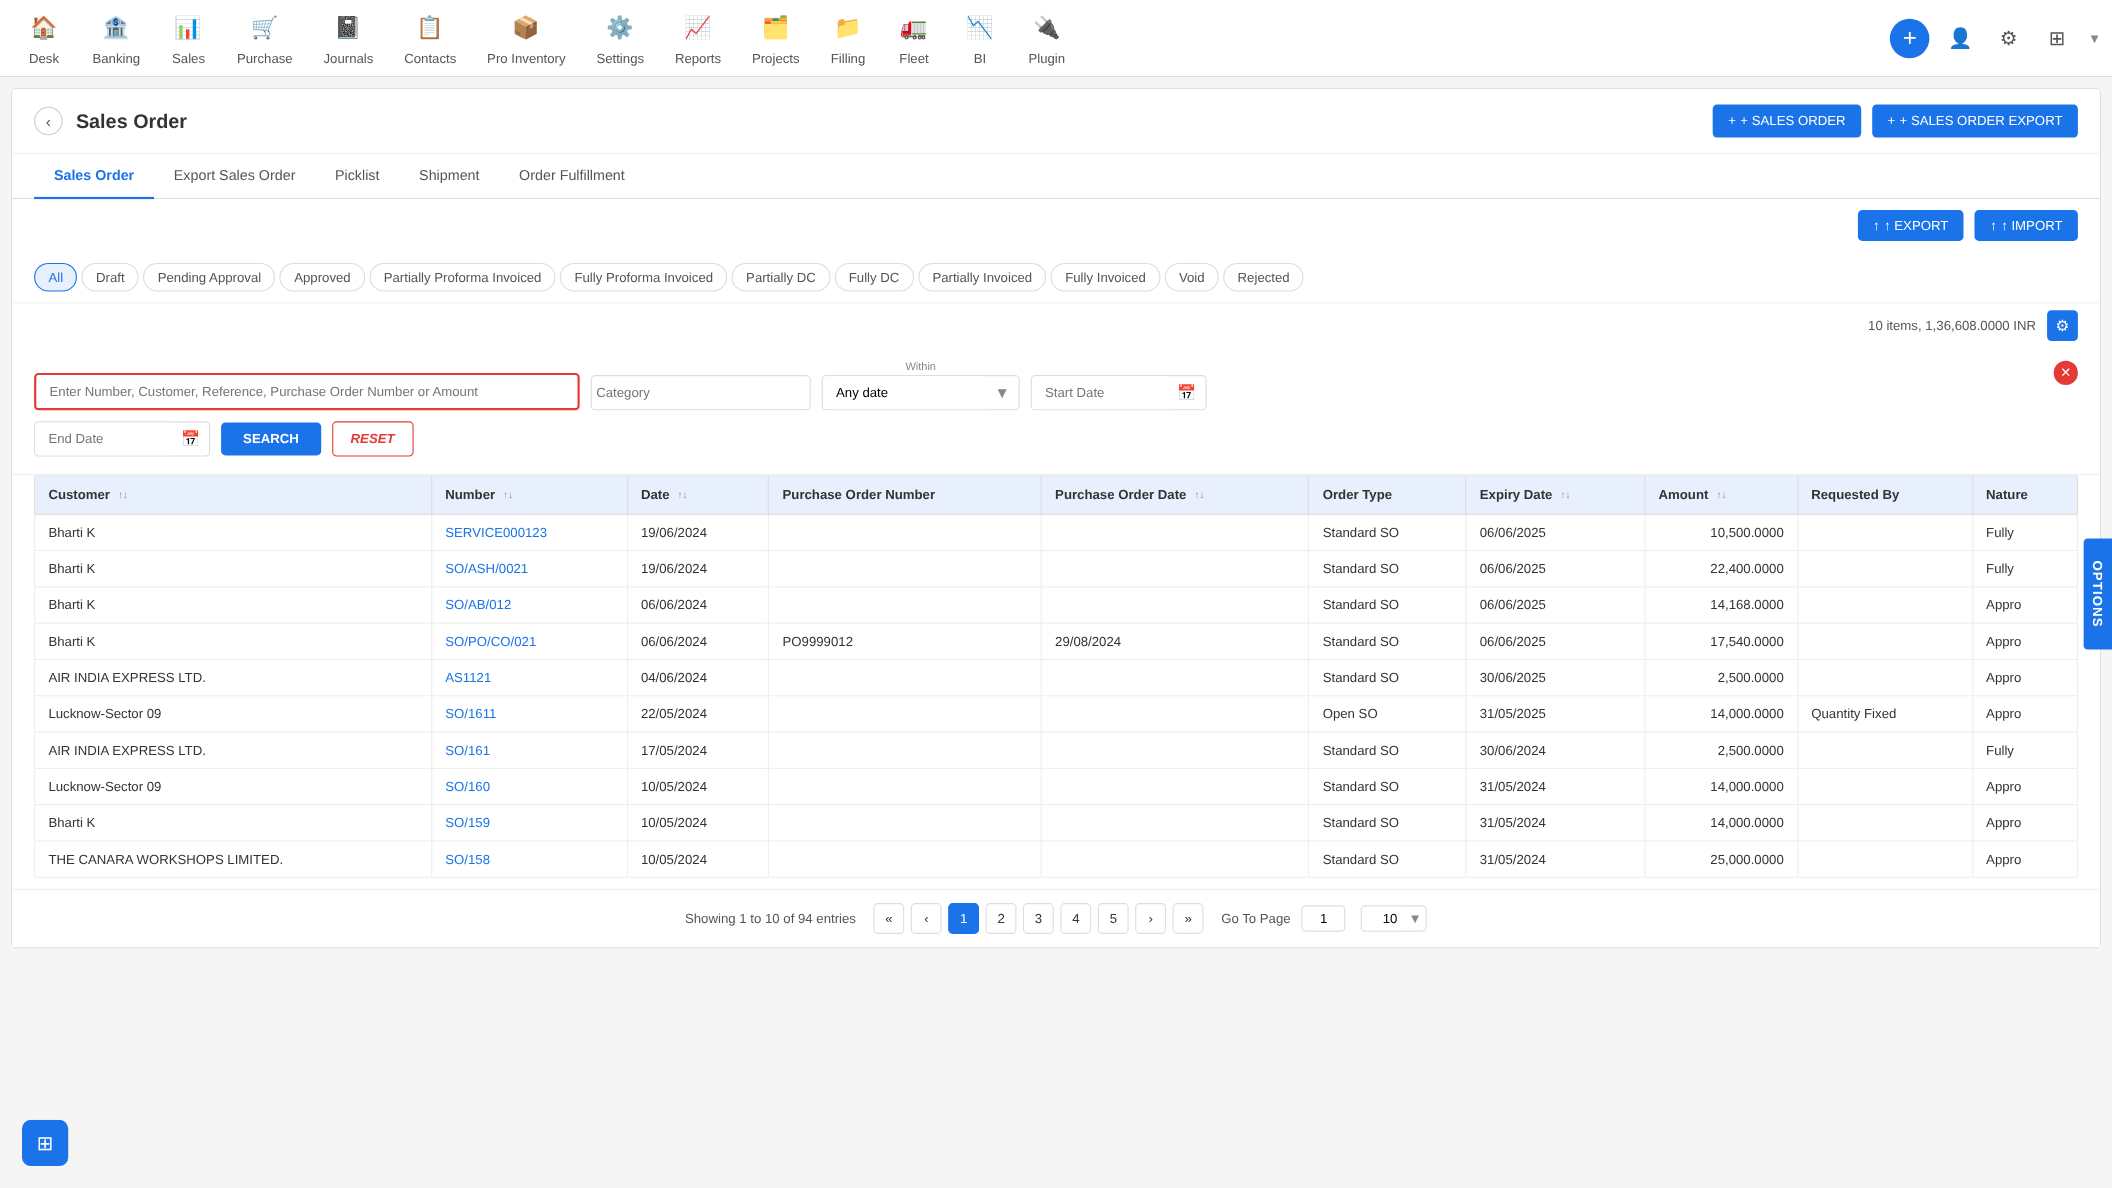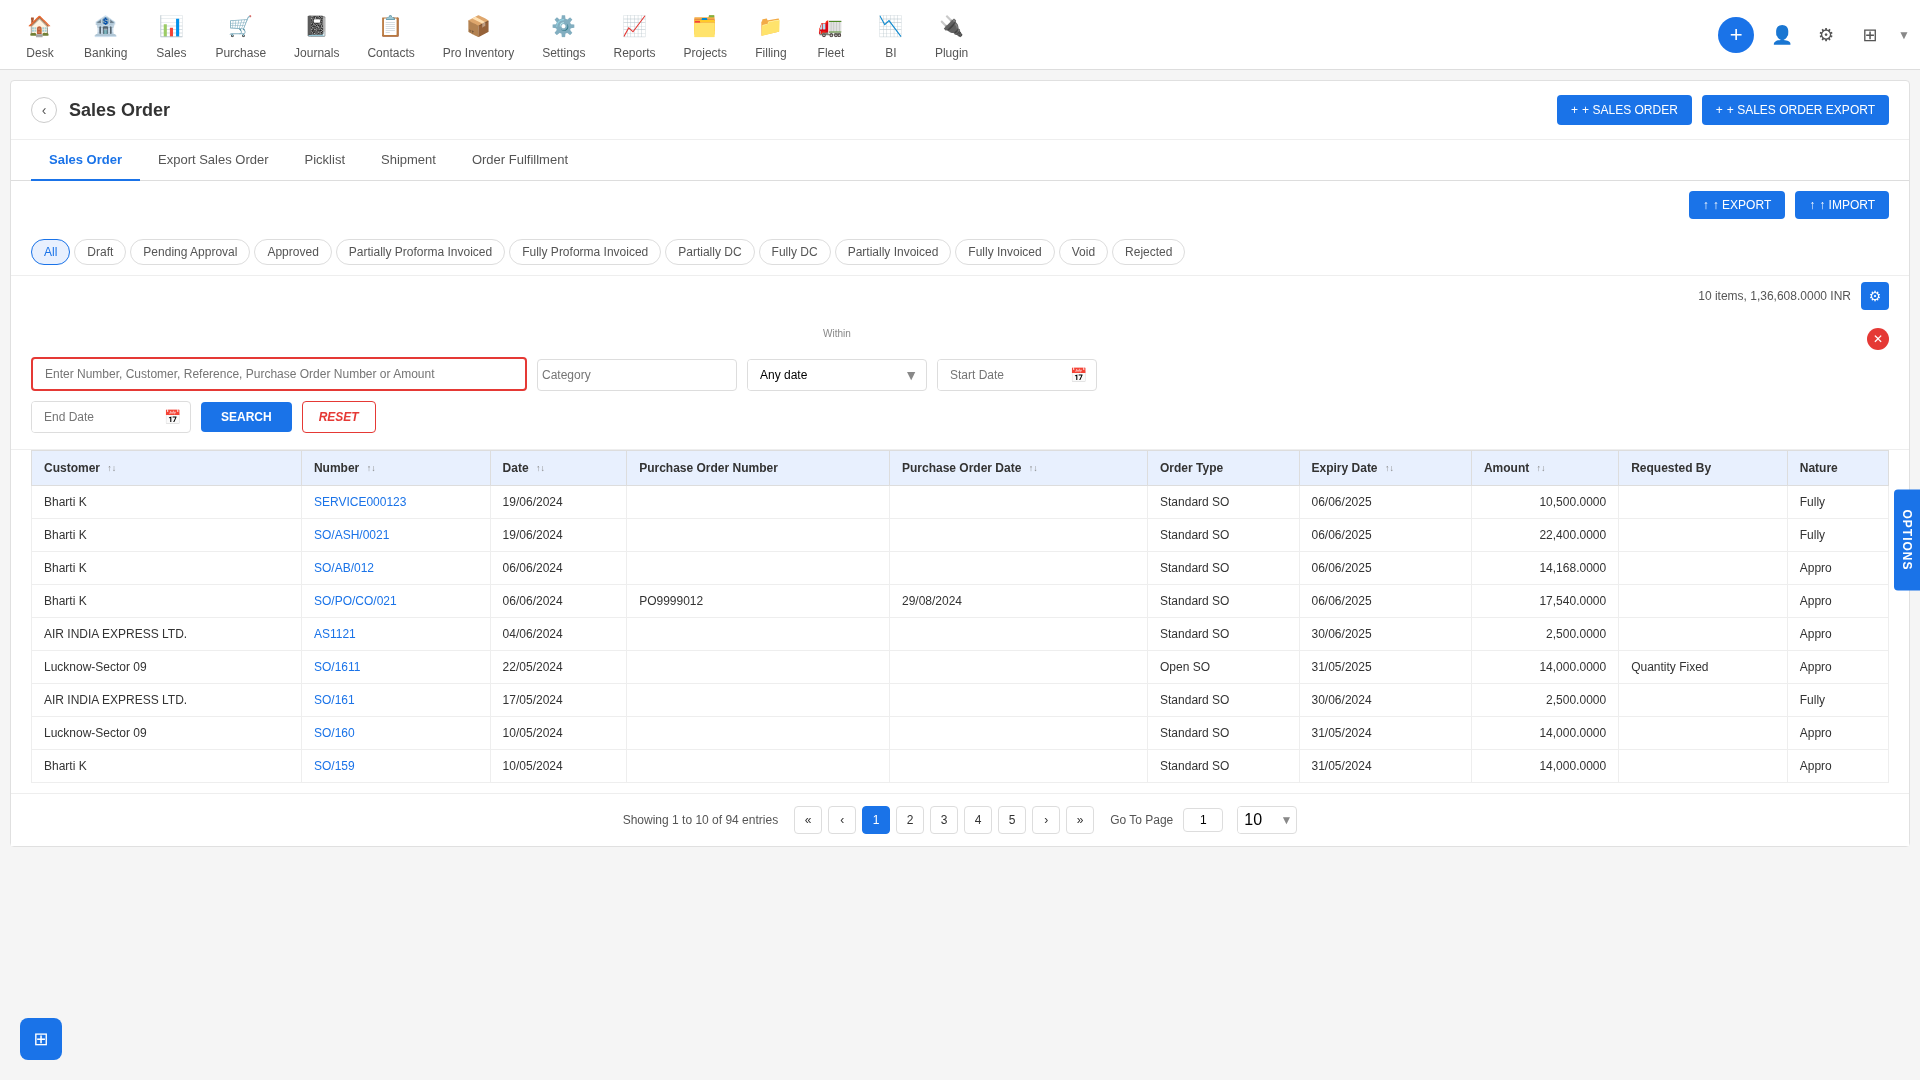--- a/index.html
+++ b/index.html
@@ -481,22 +481,23 @@
       border: 1px solid #ddd;
       border-radius: 4px;
       overflow: hidden;
       width: 60px;
       margin-left: 4px;
     }
     .per-page-wrapper input {
       border: none;
       outline: none;
       padding: 4px 6px;
-      font-size: 16px;
+      font-size: 12px;
       width: 100%;
+      text-align: right;
     }
     .per-page-arrow {
       padding: 0 4px;
       color: #888;
       font-size: 12px;
     }
 
     
     .options-sidebar {
       position: fixed;
@@ -544,21 +545,21 @@
     }
 
     .within-group {
       display: flex;
       flex-direction: column;
     }
     .within-group-label {
       font-size: 10px;
       color: #888;
       text-align: center;
-      margin-bottom: 20px;
+      margin-bottom: 2px;
     }
   </style>
 </head>
 <body>
 
 <div class="top-nav">
   <div class="nav-items">
     <div class="nav-item">
       <div class="nav-icon">🏠</div>
       <span>Desk</span>
@@ -860,20 +861,32 @@
       <td><a class="link-text">SO/159</a></td>
       <td>10/05/2024</td>
       <td></td>
       <td></td>
       <td>Standard SO</td>
       <td>31/05/2024</td>
       <td style="text-align:right;">14,000.0000</td>
       <td></td>
       <td>Appro</td>
     </tr>
+          <tr>
+      <td>THE CANARA WORKSHOPS LIMITED.</td>
+      <td><a class="link-text">SO/158</a></td>
+      <td>10/05/2024</td>
+      <td></td>
+      <td></td>
+      <td>Standard SO</td>
+      <td>31/05/2024</td>
+      <td style="text-align:right;">25,000.0000</td>
+      <td></td>
+      <td>Appro</td>
+    </tr>
         </tbody>
     </table>
   </div>
 
   <div class="pagination">
     <span class="pagination-info">Showing 1 to 10 of 94 entries</span>
     <div class="page-btn">«</div>
     <div class="page-btn">‹</div>
     <div class="page-btn active">1</div>
     <div class="page-btn">2</div>

